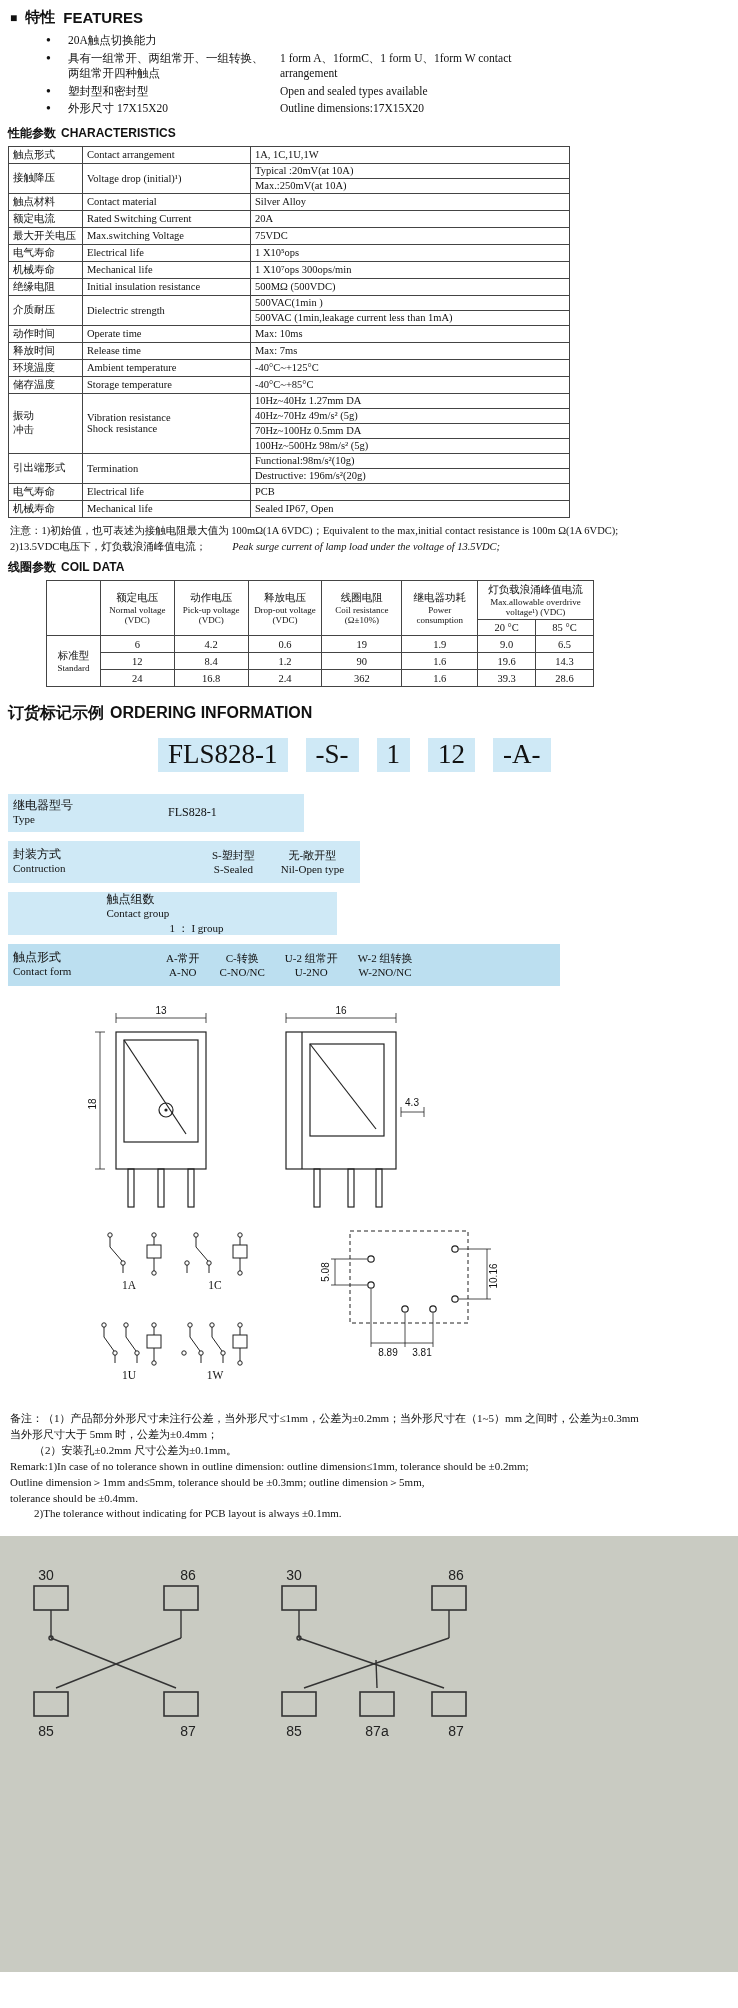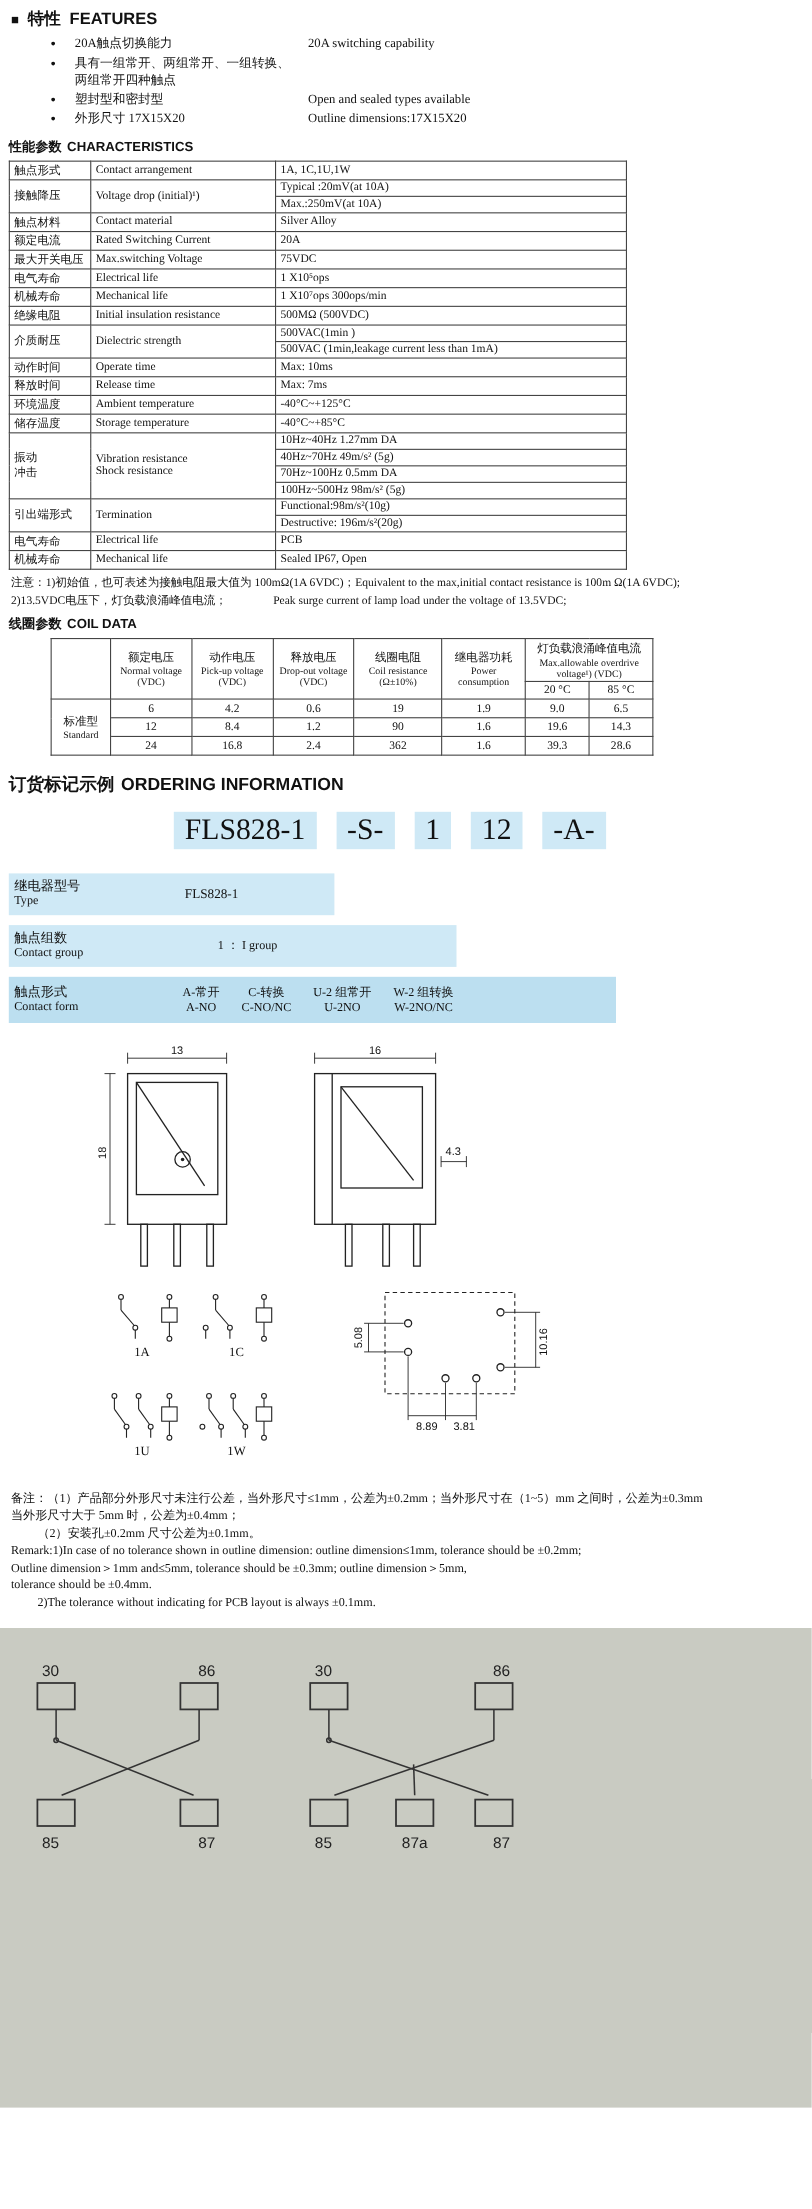--- a/index.html
+++ b/index.html
@@ -32,42 +32,42 @@
   
   table{border-collapse:collapse;}
   .char-table{width:562px;}
   .char-table td{border:1px solid #444;font-size:10.5px;padding:1px 4px;height:15px;
                  vertical-align:middle;white-space:pre-line;}
   .char-table .c1{width:74px;}
   .char-table .c2{width:168px;}
 
   
   .char-notes{font-size:10.5px;margin:5px 0 4px 2px;line-height:1.55;}
-  .char-notes .gap{margin-left:42px;}
+  .char-notes .gap{margin-left:26px;font-style:italic;}
 
   
   .coil-table{width:548px;margin-top:2px;margin-left:38px;}
   .coil-table th,.coil-table td{border:1px solid #444;text-align:center;vertical-align:middle;}
   .coil-table th{font-weight:normal;padding:2px 2px;}
   .coil-table td{font-size:10.5px;height:17px;}
   .th-cn{font-size:10.5px;}
   .th-en{font-size:9px;}
   .th-unit{font-size:9px;}
   .coil-note{font-size:10px;margin:5px 0 2px 2px;line-height:1.5;}
   .coil-note .en{margin-left:36px;}
 
   
   .ordering{margin-top:4px;}
   .code-row{display:flex;align-items:flex-end;gap:18px;margin:0 0 22px 150px;}
   .code-seg{background:var(--light-blue);font-size:27px;padding:2px 10px;line-height:1.1;}
   .ord-row{display:flex;align-items:center;background:var(--light-blue);margin-bottom:9px;
            min-height:38px;}
   .ord-row.r0{width:296px;}
   .ord-row.r1{width:352px;min-height:42px;}
-  .ord-row.r2{width:407px;}
+  .ord-row.r2{width:329px;flex-direction:column;}
   .ord-row.r3{width:477px;}
   .ord-row.r4{width:552px;min-height:42px;background:var(--deep-blue);}
   .ord-label{width:142px;padding-left:5px;line-height:1.25;}
   .ol-cn{font-size:12px;}
   .ol-en{font-size:11px;}
   .ord-val{font-size:11px;text-align:center;white-space:pre-line;line-height:1.3;}
   .r0 .ord-val{margin-left:18px;font-size:12px;}
   .r1 .v0{margin-left:62px;}
   .r1 .v1{margin-left:26px;}
   .r2 .ord-val{margin-left:48px;}
@@ -107,25 +107,26 @@
   <div class="feat-head">
     <span class="sq">■</span>
     <span>特性</span>
     <span>FEATURES</span>
   </div>
 
   <div class="feature-list">
     <div class="feature-row">
       <span class="bullet">●</span>
       <span class="cn">20A触点切换能力</span>
-      <span class="en">20A switching capability</span>
     </div>
     <div class="feature-row">
       <span class="bullet">●</span>
       <span class="cn">具有一组常开、两组常开、一组转换、两组常开四种触点</span>
+      <span class="en">1 form A、1formC、1 form U、1form W contact
+arrangement</span>
     </div>
     <div class="feature-row">
       <span class="bullet">●</span>
       <span class="cn">塑封型和密封型</span>
       <span class="en">Open and sealed types available</span>
     </div>
     <div class="feature-row">
       <span class="bullet">●</span>
       <span class="cn">外形尺寸 17X15X20</span>
       <span class="en">Outline dimensions:17X15X20</span>
@@ -353,20 +354,30 @@
     </div>
 
     <div class="ord-row r0">
       <div class="ord-label">
         <div class="ol-cn">继电器型号</div>
         <div class="ol-en">Type</div>
       </div>
       <div class="ord-val">FLS828-1</div>
     </div>
 
+    <div class="ord-row r1">
+      <div class="ord-label">
+        <div class="ol-cn">封装方式</div>
+        <div class="ol-en">Contruction</div>
+      </div>
+      <div class="ord-val v0">S-塑封型
+S-Sealed</div>
+      <div class="ord-val v1">无-敞开型
+Nil-Open type</div>
+    </div>
 
     <div class="ord-row r2">
       <div class="ord-label">
         <div class="ol-cn">触点组数</div>
         <div class="ol-en">Contact group</div>
       </div>
       <div class="ord-val">1 ： I group</div>
     </div>
 
 

